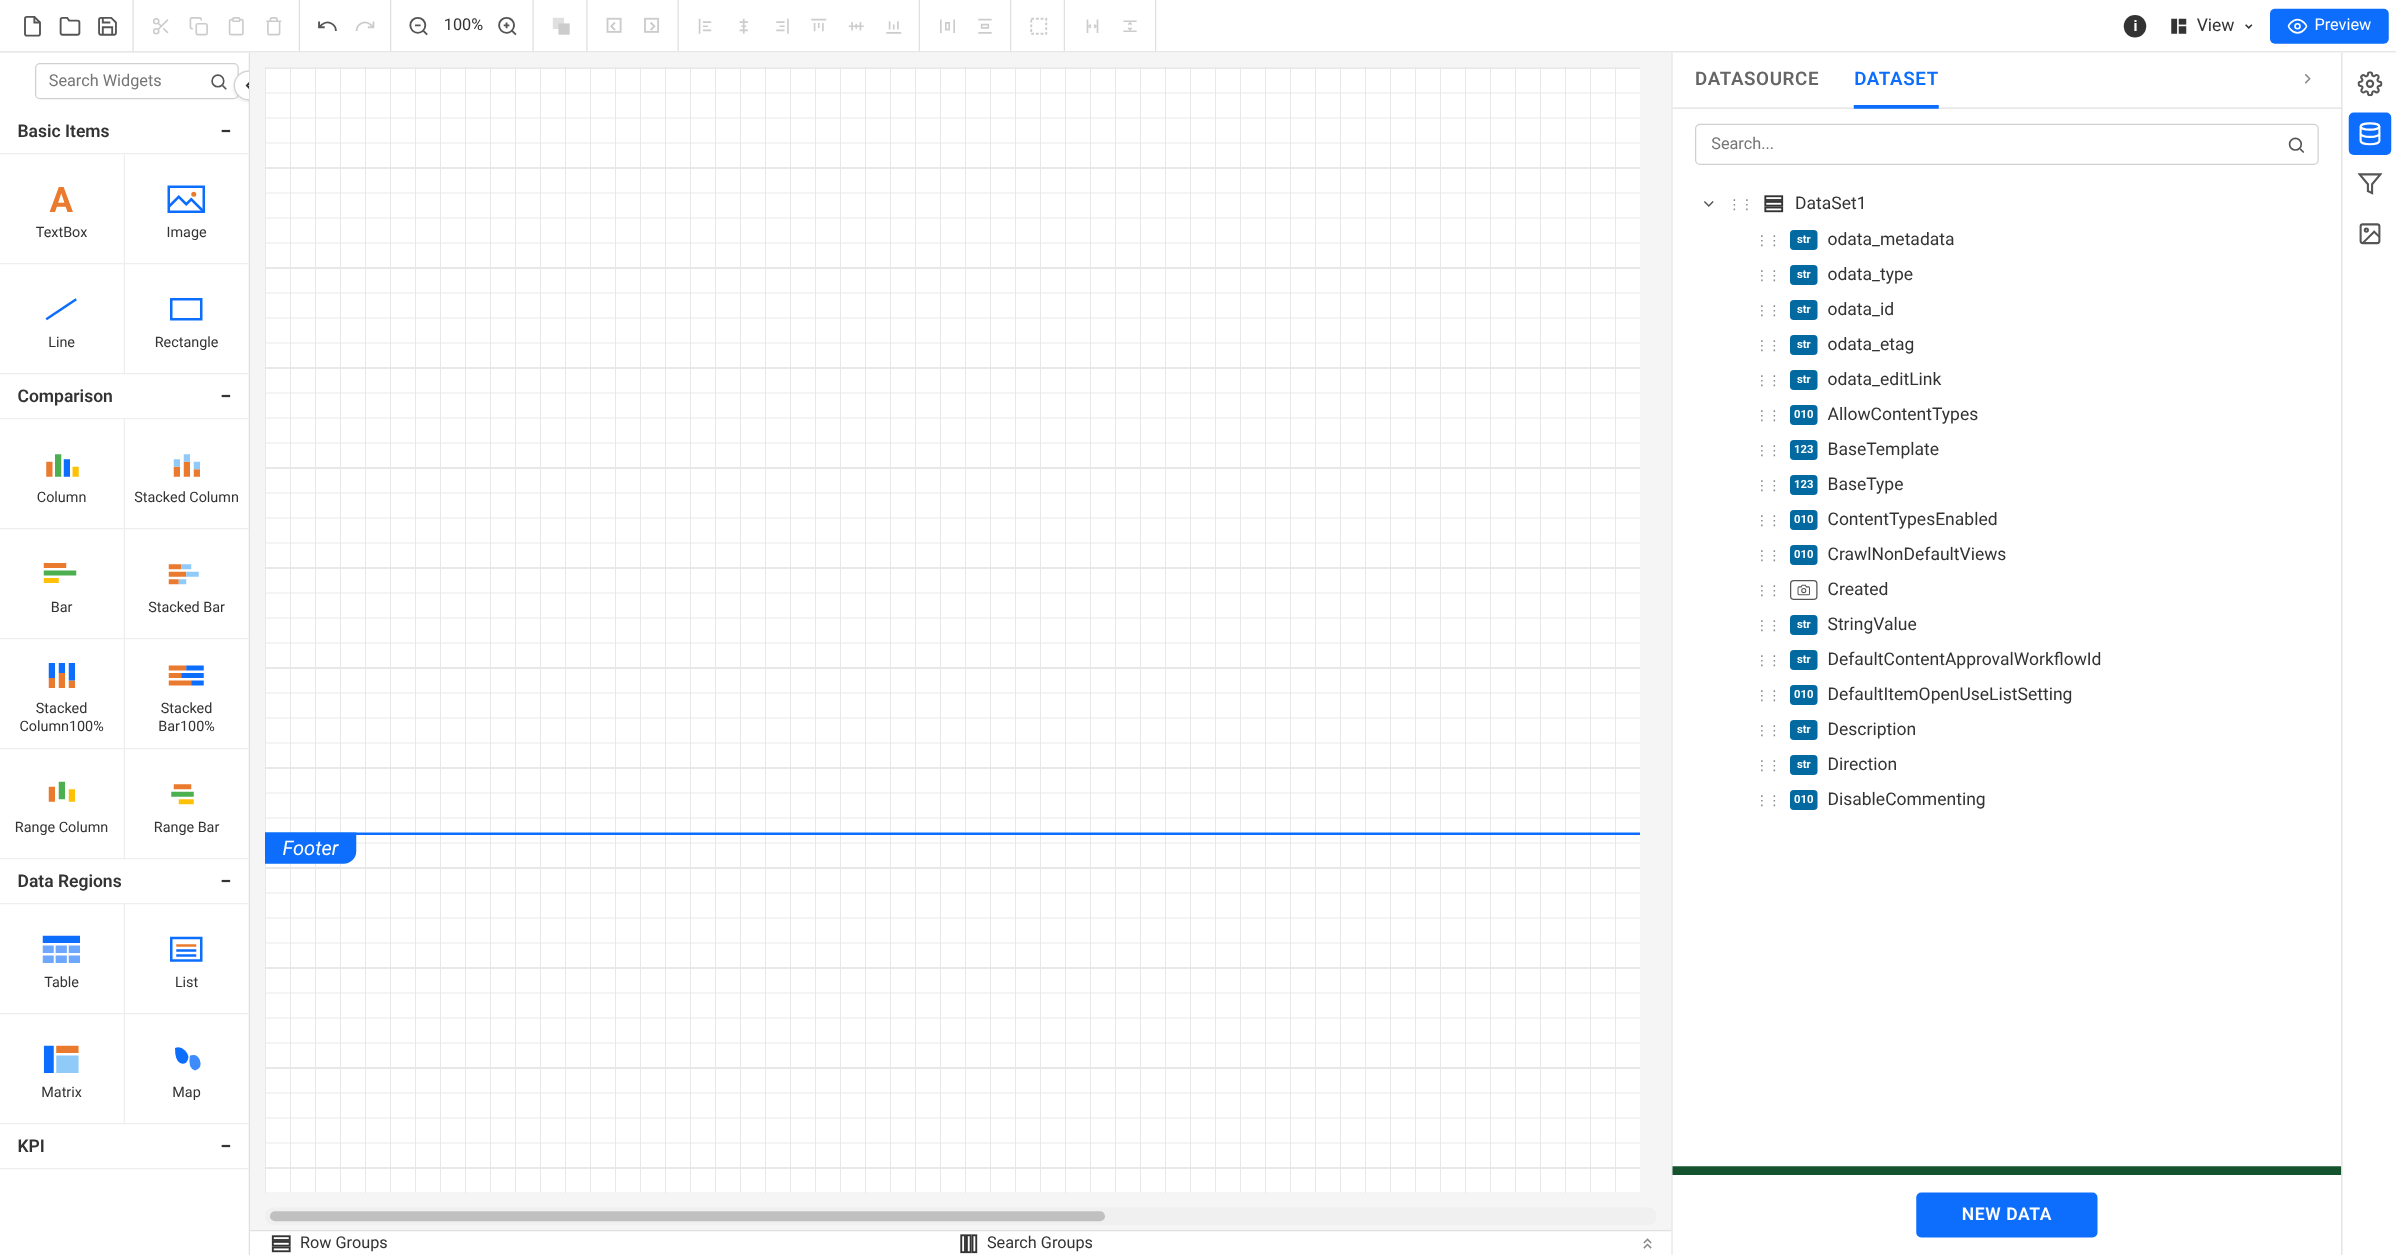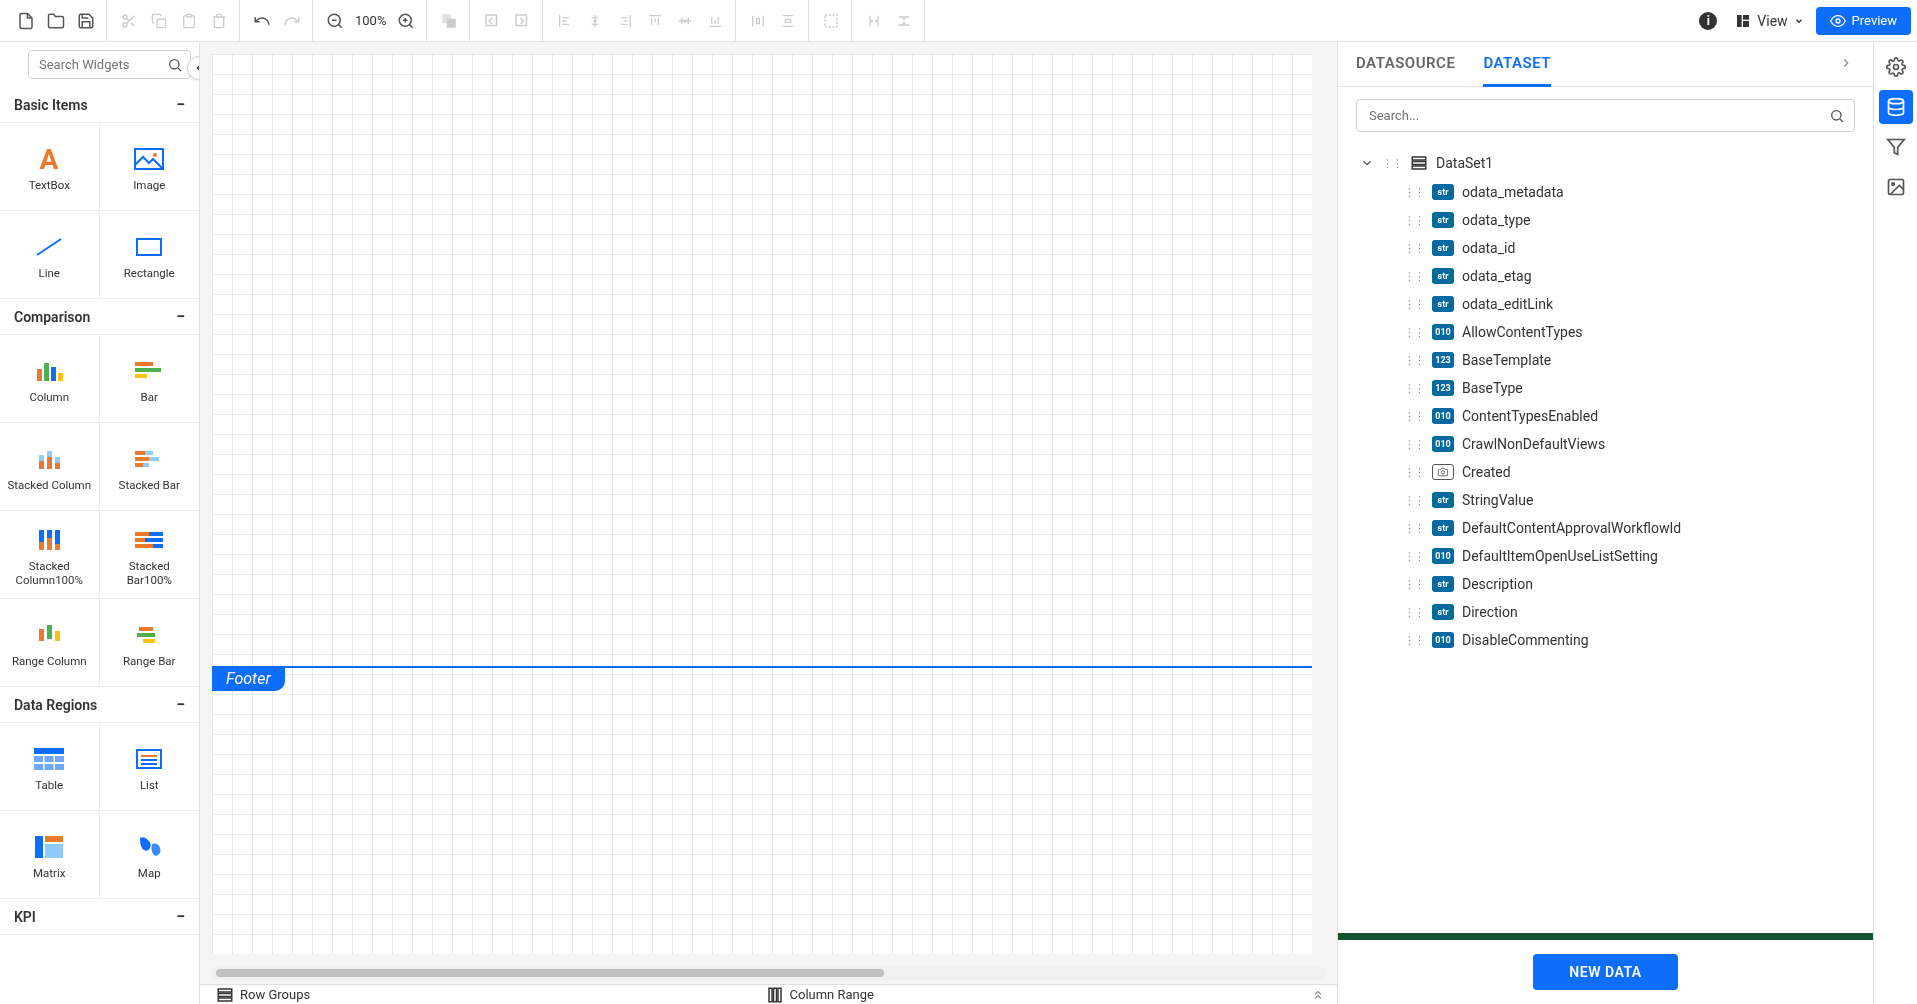--- a/index.html
+++ b/index.html
@@ -349,39 +349,39 @@
                 <rect x="11" y="4" width="5" height="18" fill="#4caf50"></rect>
                 <rect x="18" y="8" width="5" height="14" fill="#0d6efd"></rect>
                 <rect x="25" y="14" width="5" height="8" fill="#ffc107"></rect>
               </svg>
             </div>
           <div class="w-label">Column</div>
         </div>
         <div class="widget-item">
           <div class="w-icon">
               <svg width="32" height="24" viewBox="0 0 32 24">
-                <rect x="2" y="3" width="18" height="4" fill="#ea7a2e"></rect>
-                <rect x="2" y="9" width="26" height="4" fill="#4caf50"></rect>
-                <rect x="2" y="15" width="12" height="4" fill="#ffc107"></rect>
-              </svg>
-            </div>
-          <div class="w-label">Bar</div>
-        </div>
-        <div class="widget-item">
-          <div class="w-icon">
-              <svg width="32" height="24" viewBox="0 0 32 24">
                 <rect x="6" y="14" width="5" height="8" fill="#ea7a2e"></rect>
                 <rect x="6" y="8" width="5" height="6" fill="#90caf9"></rect>
                 <rect x="14" y="10" width="5" height="12" fill="#ea7a2e"></rect>
                 <rect x="14" y="4" width="5" height="6" fill="#90caf9"></rect>
                 <rect x="22" y="16" width="5" height="6" fill="#ea7a2e"></rect>
                 <rect x="22" y="10" width="5" height="6" fill="#90caf9"></rect>
               </svg>
             </div>
           <div class="w-label">Stacked Column</div>
+        </div>
+        <div class="widget-item">
+          <div class="w-icon">
+              <svg width="32" height="24" viewBox="0 0 32 24">
+                <rect x="2" y="3" width="18" height="4" fill="#ea7a2e"></rect>
+                <rect x="2" y="9" width="26" height="4" fill="#4caf50"></rect>
+                <rect x="2" y="15" width="12" height="4" fill="#ffc107"></rect>
+              </svg>
+            </div>
+          <div class="w-label">Bar</div>
         </div>
         <div class="widget-item">
           <div class="w-icon">
               <svg width="32" height="24" viewBox="0 0 32 24">
                 <rect x="2" y="4" width="10" height="4" fill="#ea7a2e"></rect>
                 <rect x="12" y="4" width="8" height="4" fill="#90caf9"></rect>
                 <rect x="2" y="10" width="14" height="4" fill="#ea7a2e"></rect>
                 <rect x="16" y="10" width="10" height="4" fill="#90caf9"></rect>
                 <rect x="2" y="16" width="8" height="4" fill="#ea7a2e"></rect>
                 <rect x="10" y="16" width="6" height="4" fill="#90caf9"></rect>
@@ -512,21 +512,21 @@
               <rect x="3" y="16" width="18" height="4"></rect>
             </svg>
           <span>Row Groups</span>
         </div>
         <div class="group-item">
           <svg viewBox="0 0 24 24" fill="none" stroke="currentColor" stroke-width="2">
               <rect x="4" y="3" width="4" height="18"></rect>
               <rect x="10" y="3" width="4" height="18"></rect>
               <rect x="16" y="3" width="4" height="18"></rect>
             </svg>
-          <span>Column Range</span>
+          <span>Search Groups</span>
         </div>
         <div class="groups-collapse">
           <svg width="14" height="14" viewBox="0 0 24 24" fill="none" stroke="currentColor" stroke-width="2">
               <path d="M17 11l-5-5-5 5M17 18l-5-5-5 5"></path>
             </svg>
         </div>
       </div>
     </div>
 
     <div class="data-panel">

